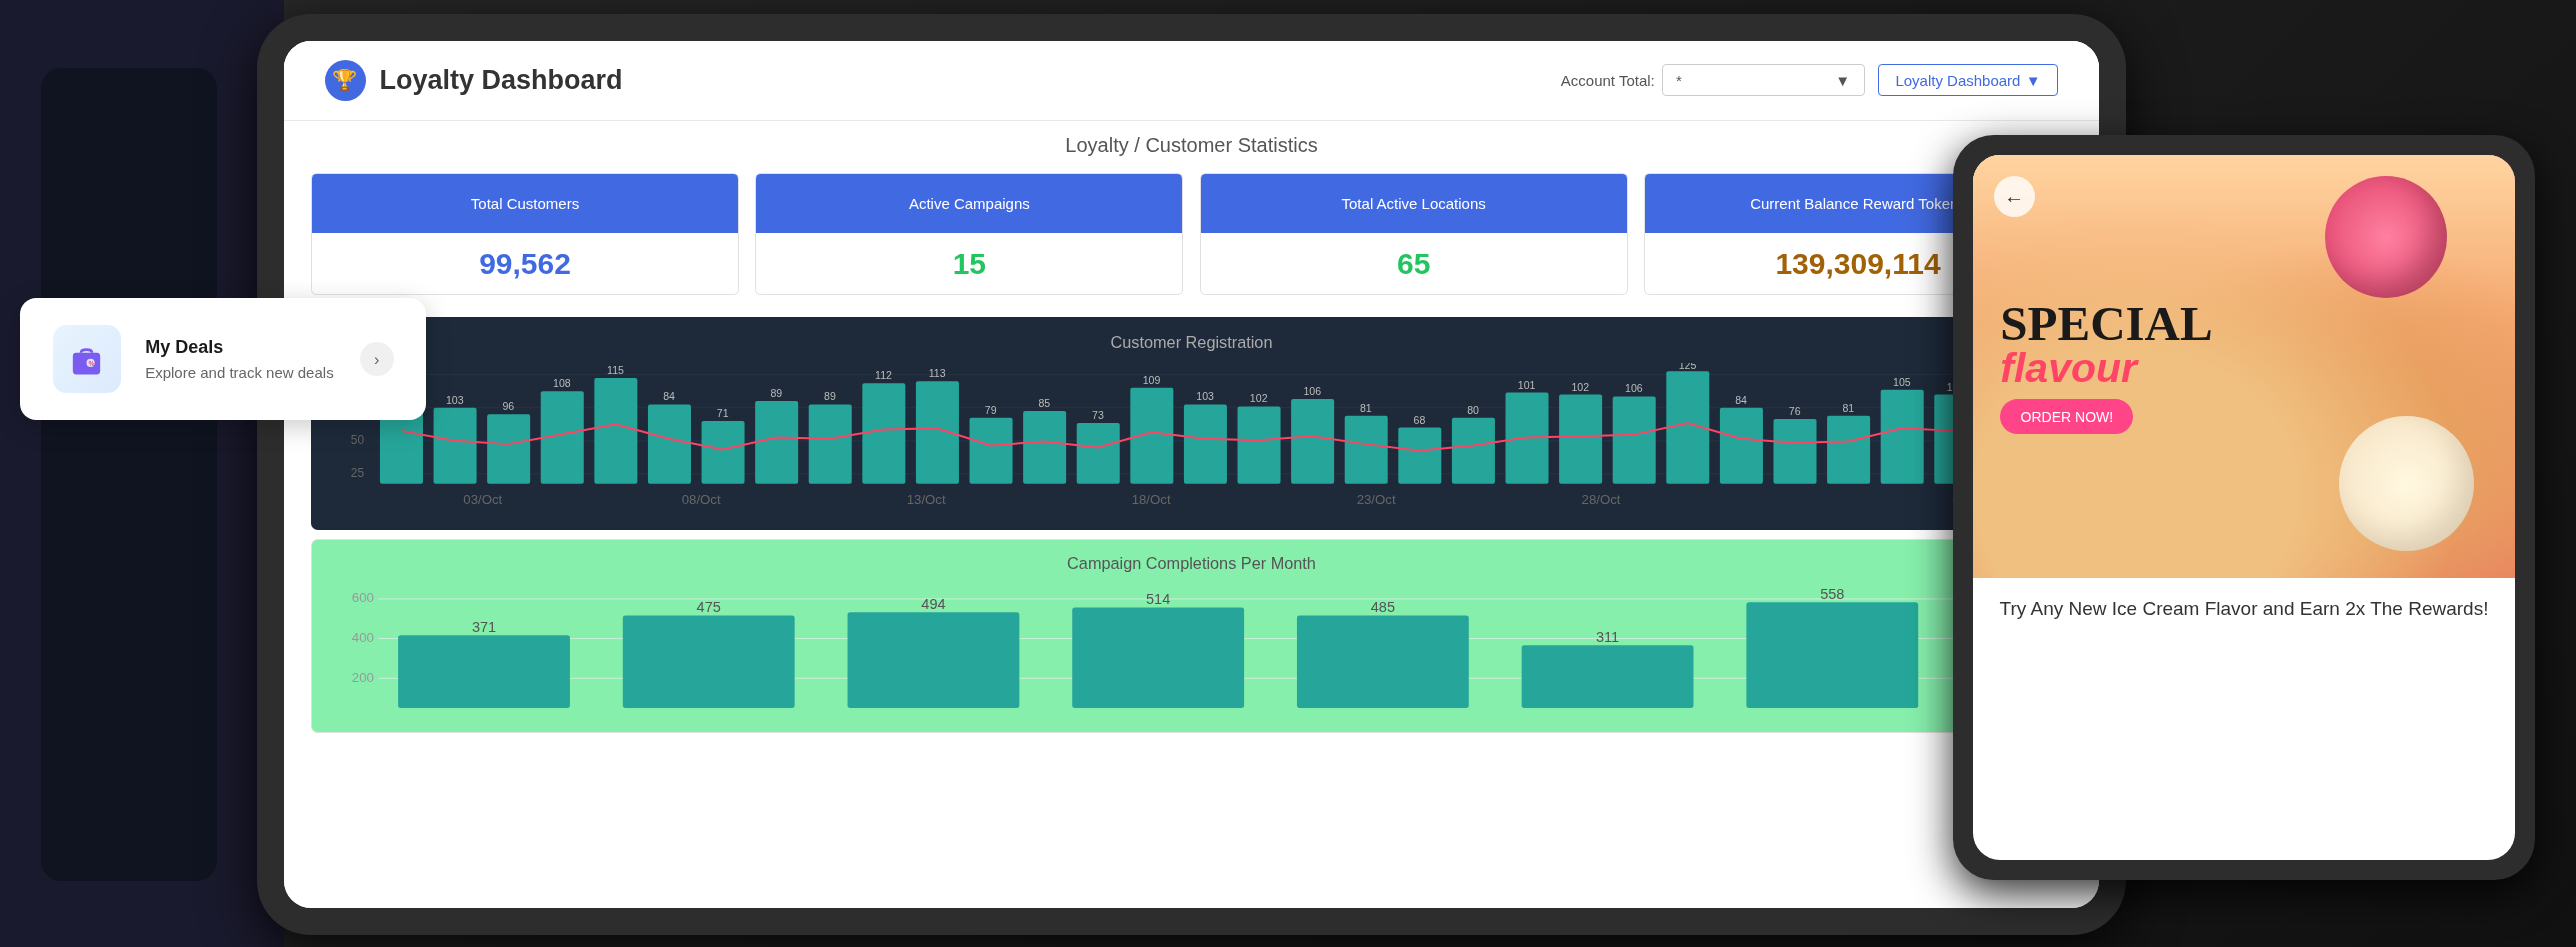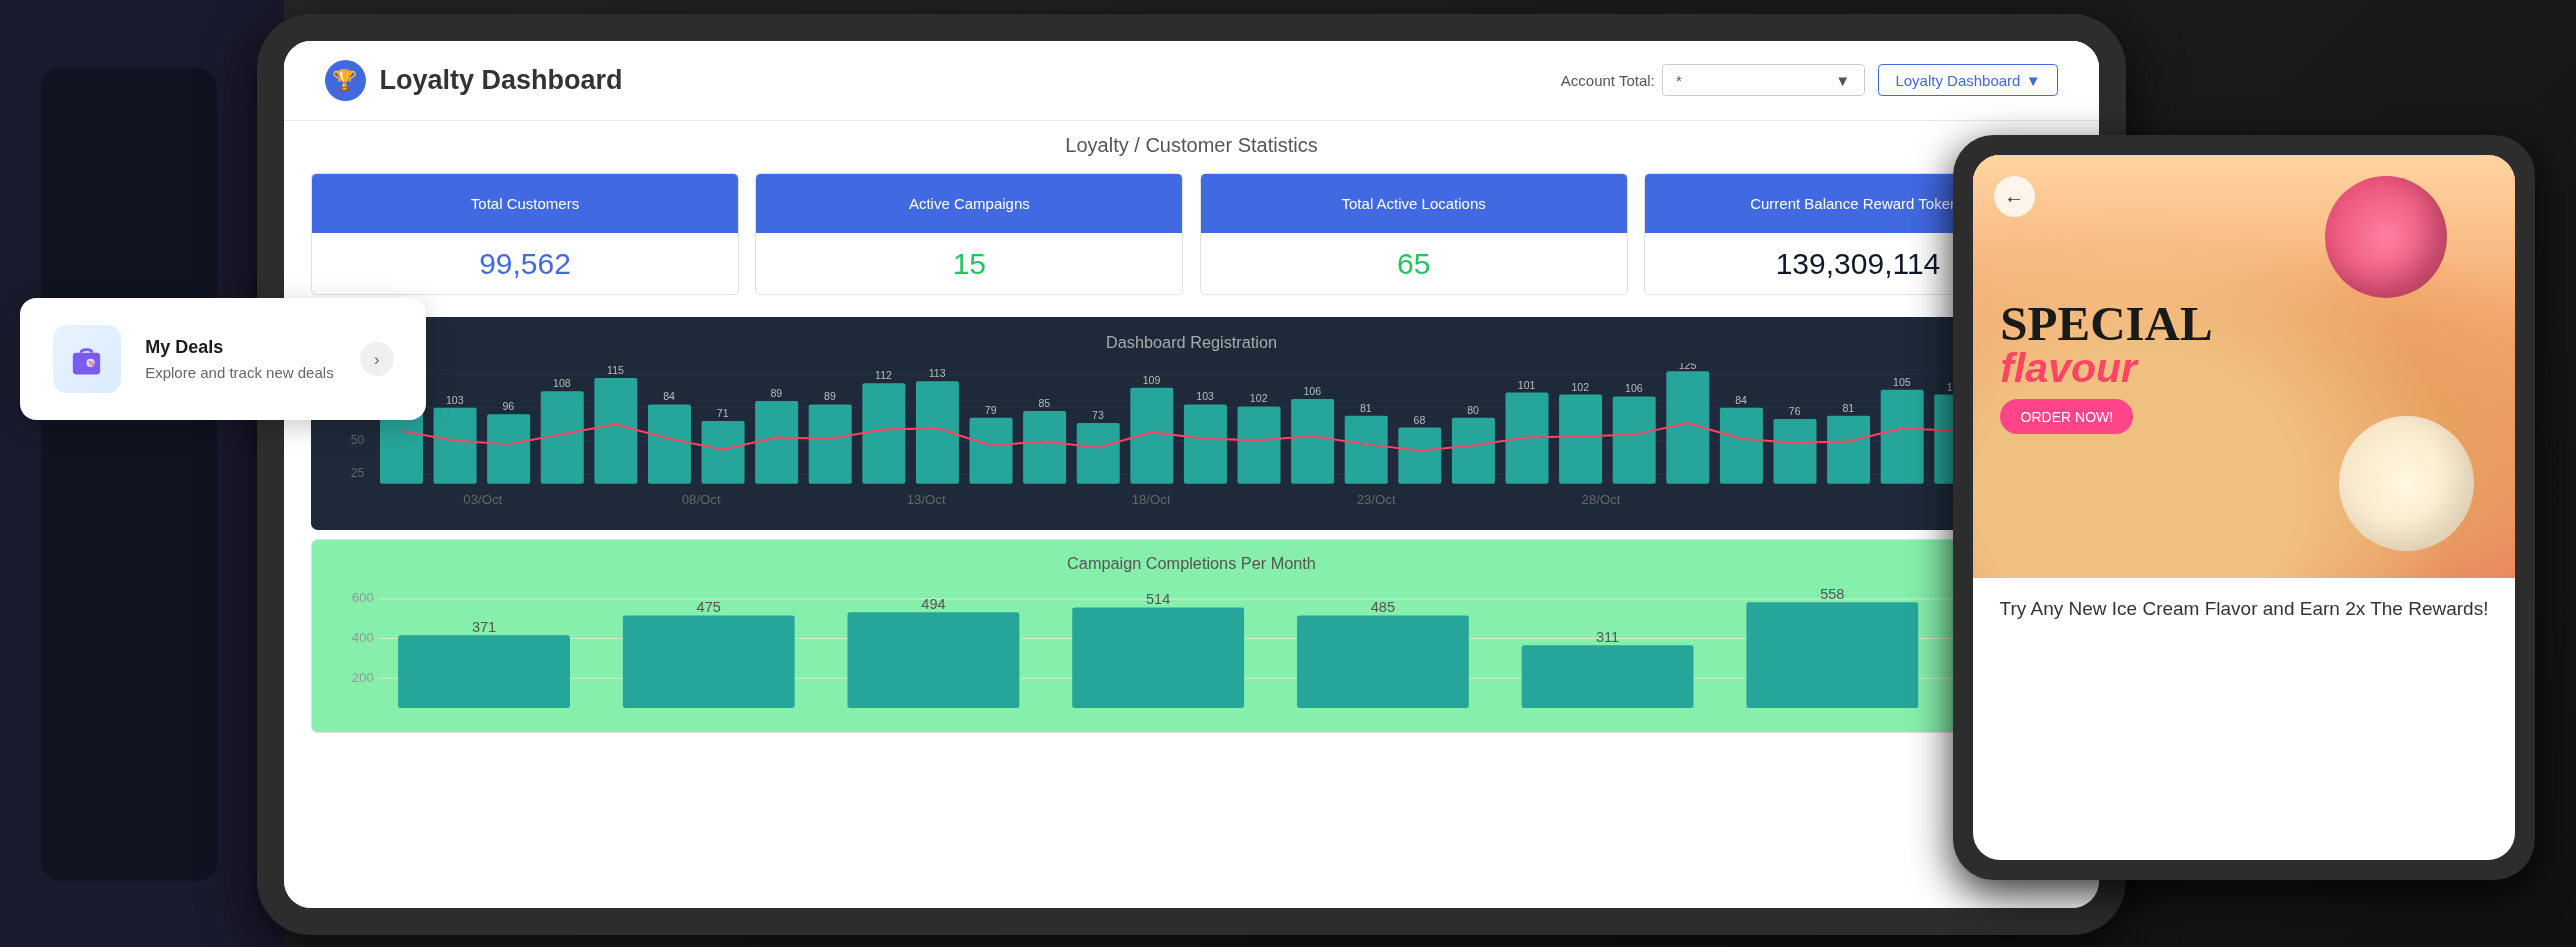--- a/index.html
+++ b/index.html
@@ -150,26 +150,26 @@
       text-align: center;
       padding: 21px;
       font-size: 15px;
       font-weight: 500;
     }
 
     .stat-card-value {
       text-align: center;
       padding: 13.5px;
       font-size: 30px;
-      font-weight: 400;
+      font-weight: 700;
     }
 
     .stat-card-value.blue { color: #4169e1; }
     .stat-card-value.green { color: #22c55e; }
-    .stat-card-value.orange { color: #0f172a; }
+    .stat-card-value.orange { color: #a16207; }
 
     
     .my-deals-card {
       position: absolute;
       top: 298px;
       left: 20.3px;
       width: 406px;
       background: white;
       border-radius: 16.3px;
       box-shadow: 0 6.8px 27px rgba(0,0,0,0.2);
@@ -443,21 +443,21 @@
             <div class="stat-card">
               <div class="stat-card-header">Current Balance Reward Tokens</div>
               <div class="stat-card-value orange">139,309,114</div>
             </div>
           </div>
         </div>
 
         <div style="margin: 10.8px 27px 9.5px; background:#1e2a3a; border-radius:6.8px; padding:16.3px 20.3px;">
           <div style="display:flex; justify-content:space-between; align-items:center; margin-bottom:10.8px;">
             <div style="flex:1;"></div>
-            <div style="color:#aaa; font-size:16.3px; flex:1; text-align:center;">Dashboard Registration</div>
+            <div style="color:#aaa; font-size:16.3px; flex:1; text-align:center;">Customer Registration</div>
             <div style="flex:1; text-align:right; font-size:13.5px; color:#888;">
               <span>Month</span>
               <span style="margin:0 4.1px;">|</span>
               <span style="color:#4169e1;">Days</span>
             </div>
           </div>
           
           <svg width="100%" height="149" viewBox="0 0 2600 220">
 
             <text x="30" y="20" fill="#666" font-size="18">100</text>

